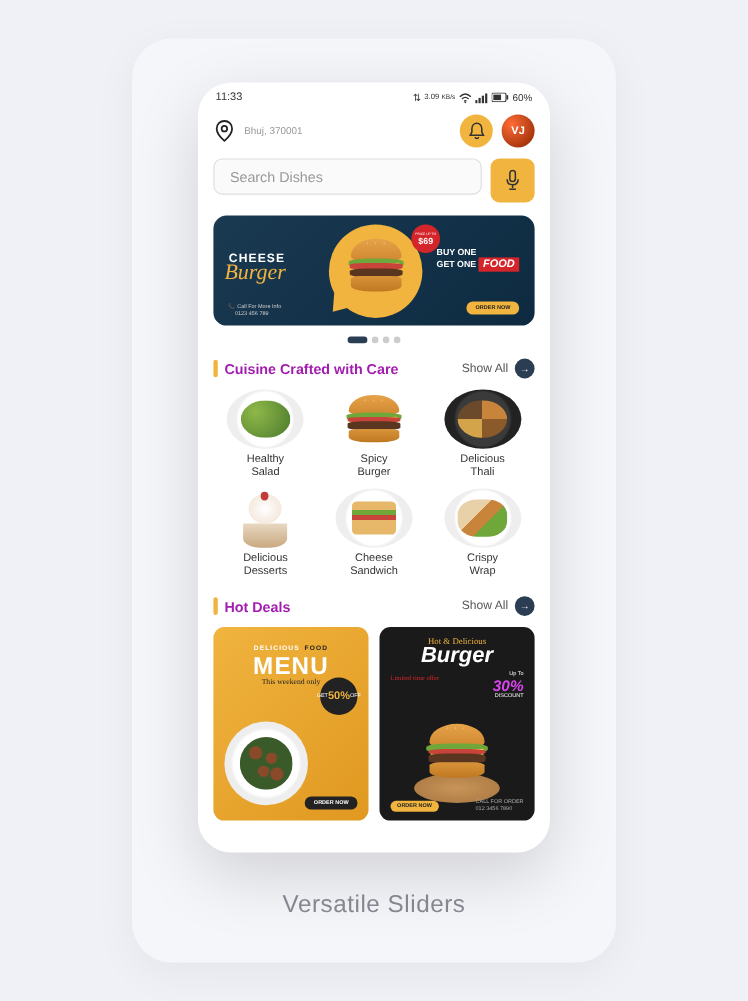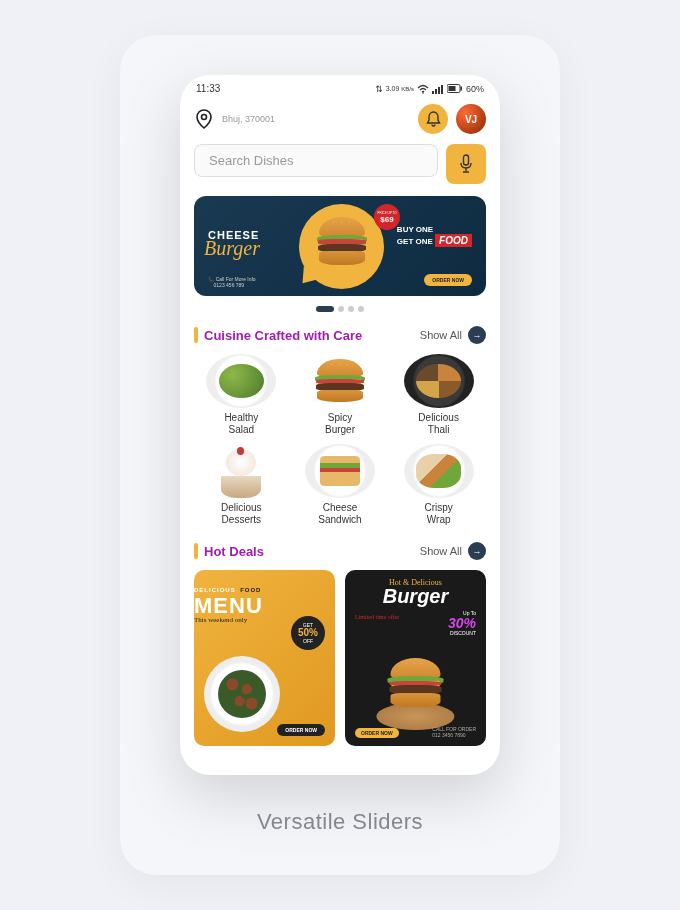--- a/index.html
+++ b/index.html
@@ -42,26 +42,26 @@
     .show-all { display: flex; align-items: center; gap: 6px; font-size: 11px; color: #555; }
     .arrow-circle { width: 18px; height: 18px; border-radius: 50%; background: #2a3d52; display: flex; align-items: center; justify-content: center; color: #fff; font-size: 9px; }
     .cuisine-grid { display: grid; grid-template-columns: repeat(3, 1fr); gap: 8px 4px; padding: 0 14px 16px; }
     .cuisine-item { display: flex; flex-direction: column; align-items: center; gap: 4px; }
     .cuisine-img { width: 70px; height: 54px; display: flex; align-items: center; justify-content: center; }
     .cuisine-label { font-size: 10px; color: #333; text-align: center; line-height: 1.2; }
     .deals-row { display: flex; gap: 10px; padding: 0 14px; }
     .deal-card { flex: 1; height: 176px; border-radius: 10px; position: relative; overflow: hidden; }
     .deal-yellow { background: linear-gradient(135deg, #f0b43f 0%, #e09820 100%); }
     .deal-dark { background: #1a1a1a; }
-    .deal-yellow .dy-header { text-align: left; padding-top: 8px; }
+    .deal-yellow .dy-header { text-align: center; padding-top: 8px; }
     .dy-delicious { font-size: 6px; font-weight: 700; color: #fff; letter-spacing: 1px; }
     .dy-food { color: #222; }
     .dy-menu { font-size: 22px; font-weight: 900; color: #fff; letter-spacing: 1px; line-height: 0.9; }
     .dy-weekend { font-family: cursive; font-size: 7px; color: #222; }
-    .dy-off-badge { position: absolute; right: 10px; top: 46px; width: 34px; height: 34px; background: #222; border-radius: 50%; display: flex; flex-direction: column; align-items: center; justify-content: center; color: #fff; }
+    .dy-off-badge { position: absolute; right: 10px; top: 46px; width: 34px; height: 34px; background: #222; border-radius: 50%; display: flex; flex-direction: row; align-items: center; justify-content: center; color: #fff; }
     .dy-get { font-size: 5px; }
     .dy-percent { font-size: 10px; font-weight: 900; color: #f0b43f; line-height: 1; }
     .dy-off { font-size: 5px; }
     .dy-plate { position: absolute; bottom: 14px; left: 10px; width: 76px; height: 76px; }
     .dy-order { position: absolute; right: 10px; bottom: 10px; background: #222; color: #fff; font-size: 5px; padding: 3px 8px; border-radius: 8px; font-weight: 700; }
     .dd-header { text-align: center; padding-top: 8px; }
     .dd-hot { font-family: cursive; font-size: 8px; color: #f0b43f; }
     .dd-burger { font-size: 20px; font-weight: 900; color: #fff; font-style: italic; line-height: 0.9; }
     .dd-limited { font-family: cursive; font-size: 6px; color: #d4252b; position: absolute; left: 10px; top: 44px; }
     .dd-upto-wrap { position: absolute; right: 10px; top: 40px; text-align: right; }

